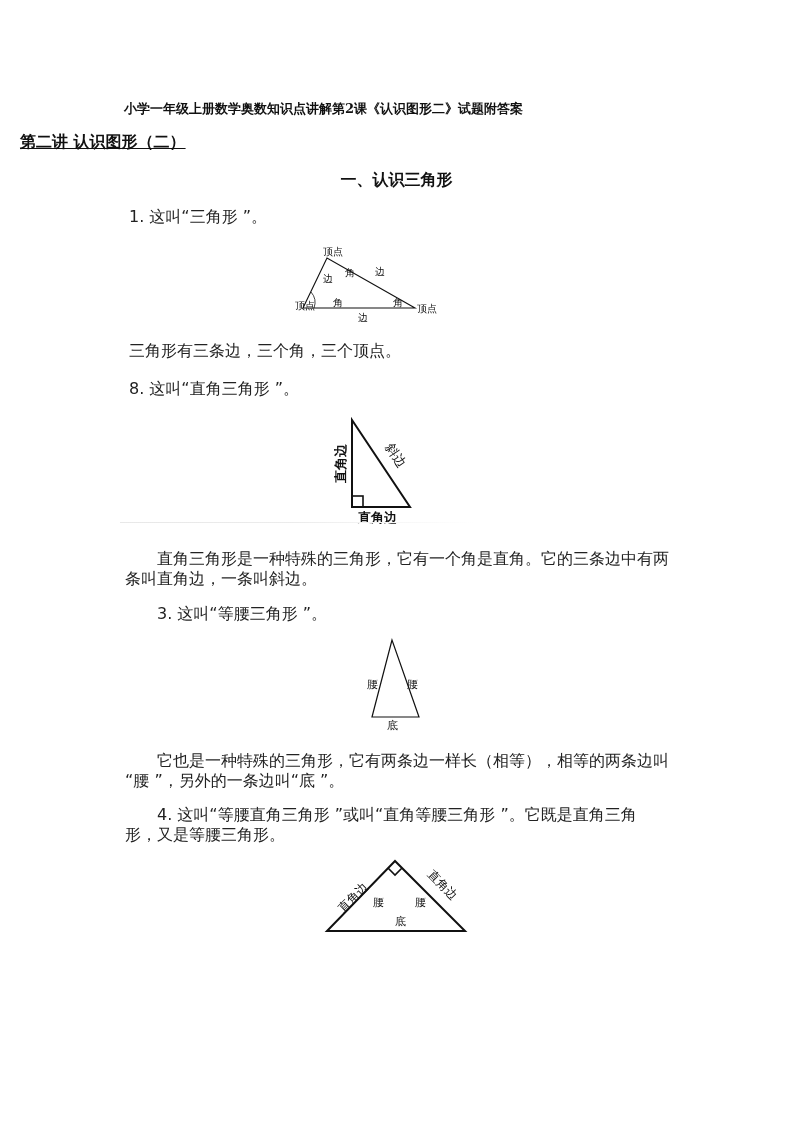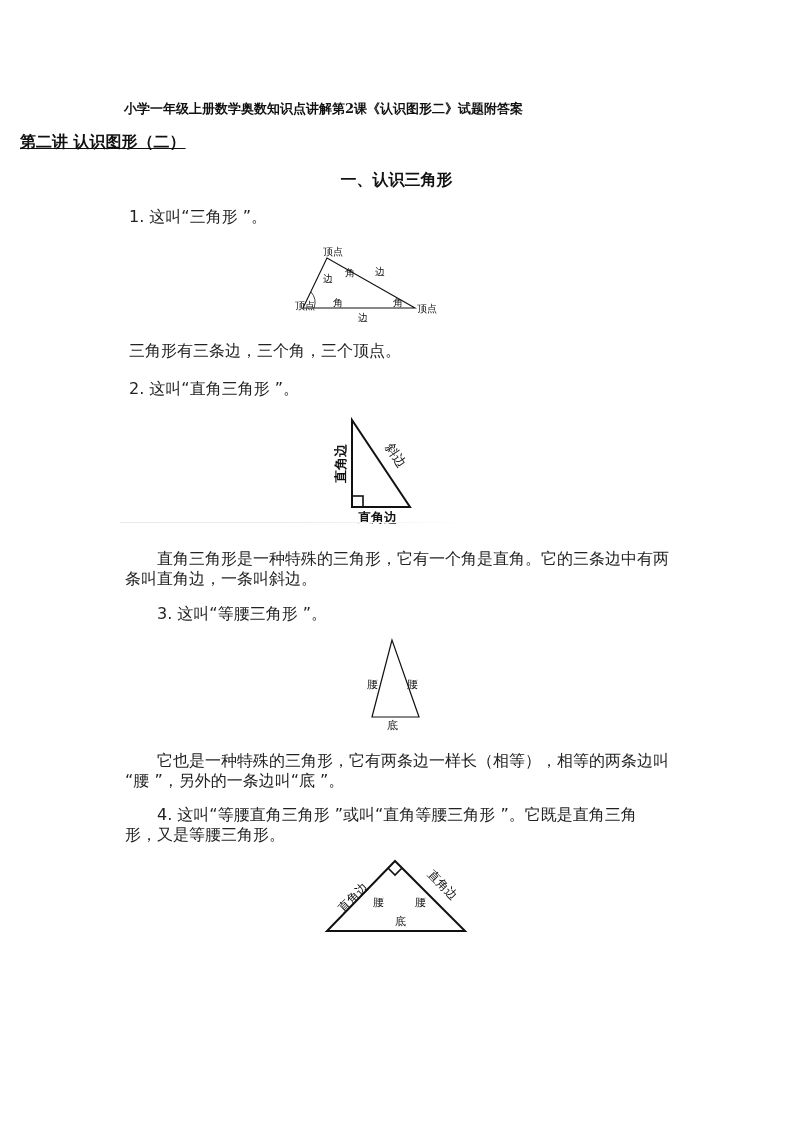--- a/index.html
+++ b/index.html
@@ -31,21 +31,21 @@
   <text x="28" y="42" font-size="10">边</text>
   <text x="80" y="35" font-size="10">边</text>
   <text x="63" y="81" font-size="10">边</text>
   <text x="50" y="36" font-size="10">角</text>
   <text x="38" y="66" font-size="10">角</text>
   <text x="98" y="66" font-size="10">角</text>
 </svg>
 
 <div class="abs p" style="left:129px; top:341px;">三角形有三条边，三个角，三个顶点。</div>
 
-<div class="abs p" style="left:129px; top:379px;">2. 这叫“直角三角形 ”。</div>
+<div class="abs p" style="left:129px; top:379px;">8. 这叫“直角三角形 ”。</div>
 
 <svg style="left:300px; top:405px;" width="180" height="125">
   <polygon points="52,15 52,102 110,102" fill="none" stroke="#111" stroke-width="2"></polygon>
   <rect x="52" y="91" width="11" height="11" fill="none" stroke="#111" stroke-width="1.6"></rect>
   <text x="0" y="0" font-size="13" font-weight="bold" transform="translate(45,78) rotate(-90)">直角边</text>
   <text x="58" y="117" font-size="13" font-weight="bold">直角边</text>
   <text x="0" y="0" font-size="13" transform="translate(85,42) rotate(56)">斜边</text>
 </svg>
 
 <div class="divider"></div>

